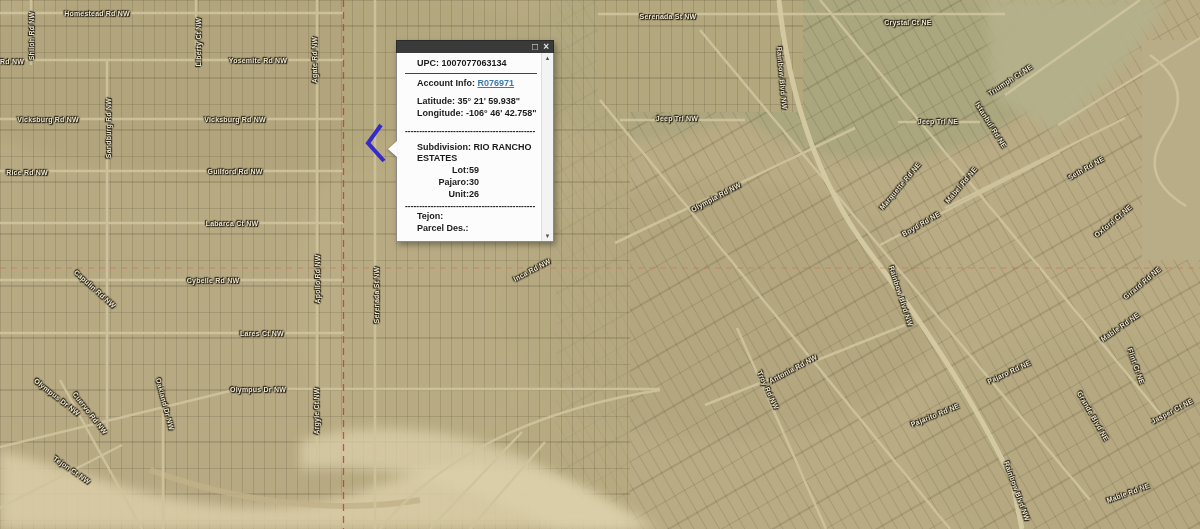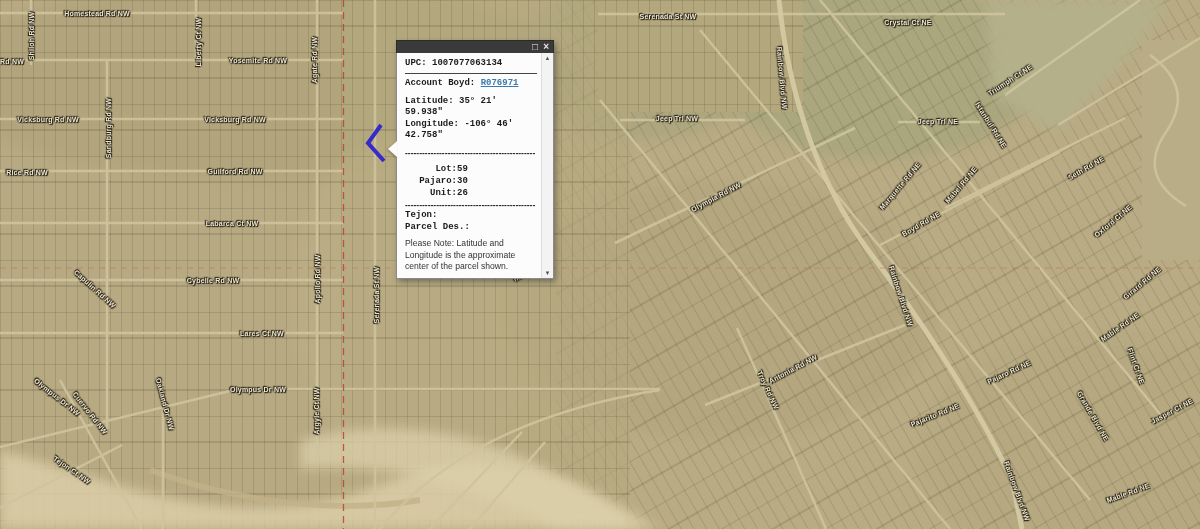--- a/index.html
+++ b/index.html
@@ -20,21 +20,21 @@
   .popup .pbody{position:relative;background:#fcfcfc;border:1px solid #8a8a8a;border-top:none;
     padding:5px 16px 6px 8px;color:#1b1b1b;font-weight:bold;line-height:1.22;box-sizing:border-box;min-height:188px;}
   .callout{position:absolute;left:-9px;top:88px;width:0;height:0;
     border-top:8px solid transparent;border-bottom:8px solid transparent;border-right:9px solid #fcfcfc;
     filter:drop-shadow(-1px 1px 1px rgba(0,0,0,.25));}
   .scrollbar{position:absolute;right:0;top:0;bottom:0;width:12px;background:#f3f3f3;
     border-left:1px solid #ddd;display:flex;flex-direction:column;justify-content:space-between;
     align-items:center;padding:2px 0;box-sizing:border-box;}
   .sb-arrow{font-size:6px;color:#555;cursor:pointer;line-height:6px;}
   .hrule{border:none;border-top:1px solid #444;margin:4px 0;}
-  .prow{margin:0 0 1px 0;font-family:Liberation Mono, monospace;}
+  .prow{margin:0 0 1px 12px;}
   .gap{height:6px;}
   .sep{font-weight:bold;color:#222;white-space:nowrap;overflow:hidden;font-size:8.5px;}
   a.acct-link{color:var(--link,#3c7aad);text-decoration:underline;cursor:pointer;}
   .kv{display:flex;}
   .kv .k{width:52px;text-align:right;}
   .note{font-weight:normal;color:#333;font-size:8.6px;margin-top:5px;line-height:1.3;}
 </style>
 </head>
 <body>
 
@@ -172,35 +172,39 @@
     </div>
     <div class="pbody">
       <div class="callout"></div>
 
       <div class="prow">
         <span>UPC:</span>
         <span>1007077063134</span>
       </div>
       <hr class="hrule">
       <div class="prow">
-        <span>Account Boyd:</span>
+        <span>Account Info:</span>
         <a class="acct-link">R076971</a>
       </div>
       <div class="gap"></div>
       <div class="prow">
         <span>Latitude:</span>
         <span>35° 21' 59.938"</span>
       </div>
       <div class="prow">
         <span>Longitude:</span>
         <span>-106° 46' 42.758"</span>
       </div>
       <div class="gap"></div>
       <div class="sep">----------------------------------------------</div>
       <div class="gap"></div>
+      <div class="prow">
+        <span>Subdivision:</span>
+        <span>RIO RANCHO ESTATES</span>
+      </div>
       <div class="kv prow">
         <span class="k">Lot:</span>
         <span class="v">59</span>
       </div>
       <div class="kv prow">
         <span class="k">Pajaro:</span>
         <span class="v">30</span>
       </div>
       <div class="kv prow">
         <span class="k">Unit:</span>
@@ -208,21 +212,20 @@
       </div>
       <div class="sep">----------------------------------------------</div>
       <div class="prow">
         <span>Tejon:</span>
         <span></span>
       </div>
       <div class="prow">
         <span>Parcel Des.:</span>
         <span></span>
       </div>
-      <div class="note">Please Note: Latitude and Longitude is the approximate center of the parcel shown.</div>
 
       <div class="scrollbar">
         <span class="sb-arrow">▲</span>
         <span class="sb-arrow">▼</span>
       </div>
     </div>
   </div>
 </div>
 
 </body></html>

